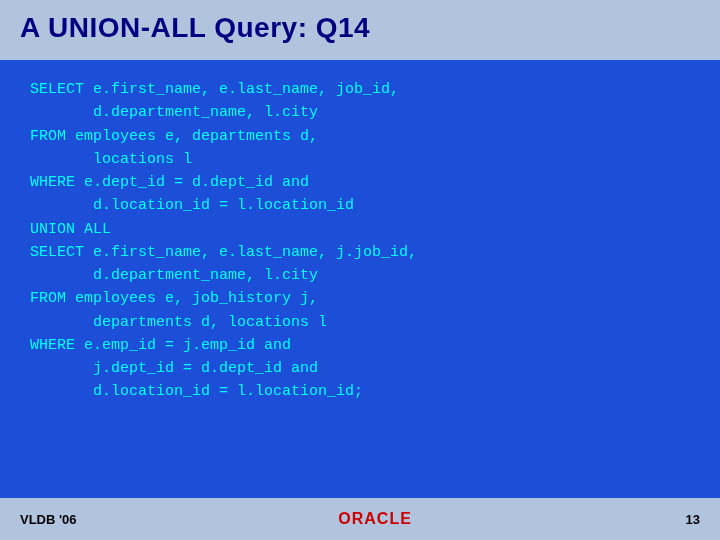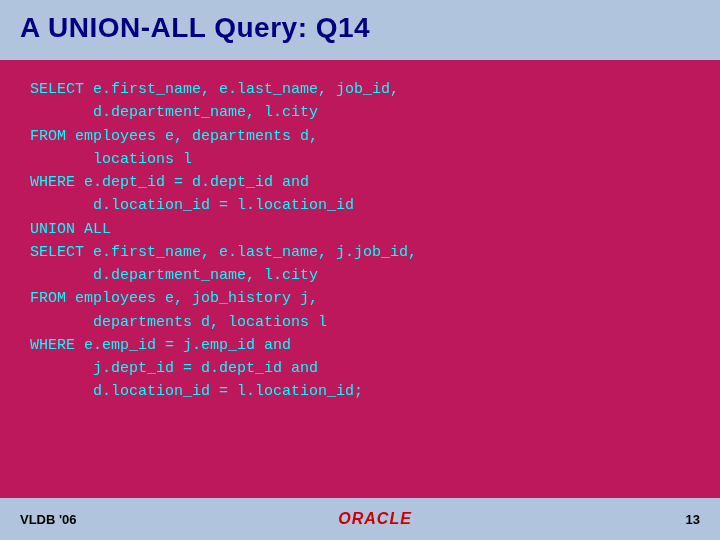--- a/index.html
+++ b/index.html
@@ -8,21 +8,21 @@
       width: 720px;
       height: 540px;
       background-color: #1a1a6e;
       font-family: 'Courier New', Courier, monospace;
       overflow: hidden;
     }
 
     .slide {
       width: 720px;
       height: 540px;
-      background-color: #be185d;
+      background-color: #1d4ed8;
       display: flex;
       flex-direction: column;
       position: relative;
     }
 
     .title-bar {
       background-color: #b0c4de;
       padding: 12px 20px 10px 20px;
       min-height: 60px;
     }
@@ -76,21 +76,20 @@
       display: flex;
       align-items: center;
       gap: 4px;
     }
 
     .oracle-text {
       font-family: Arial, sans-serif;
       font-size: 16px;
       font-weight: bold;
       color: #cc0000;
-      font-style: italic;
       letter-spacing: 1px;
     }
   </style>
 </head>
 <body>
 
 <div class="slide">
   <div class="title-bar">
     <span class="title-text">A UNION-ALL Query: Q14</span>
   </div>

